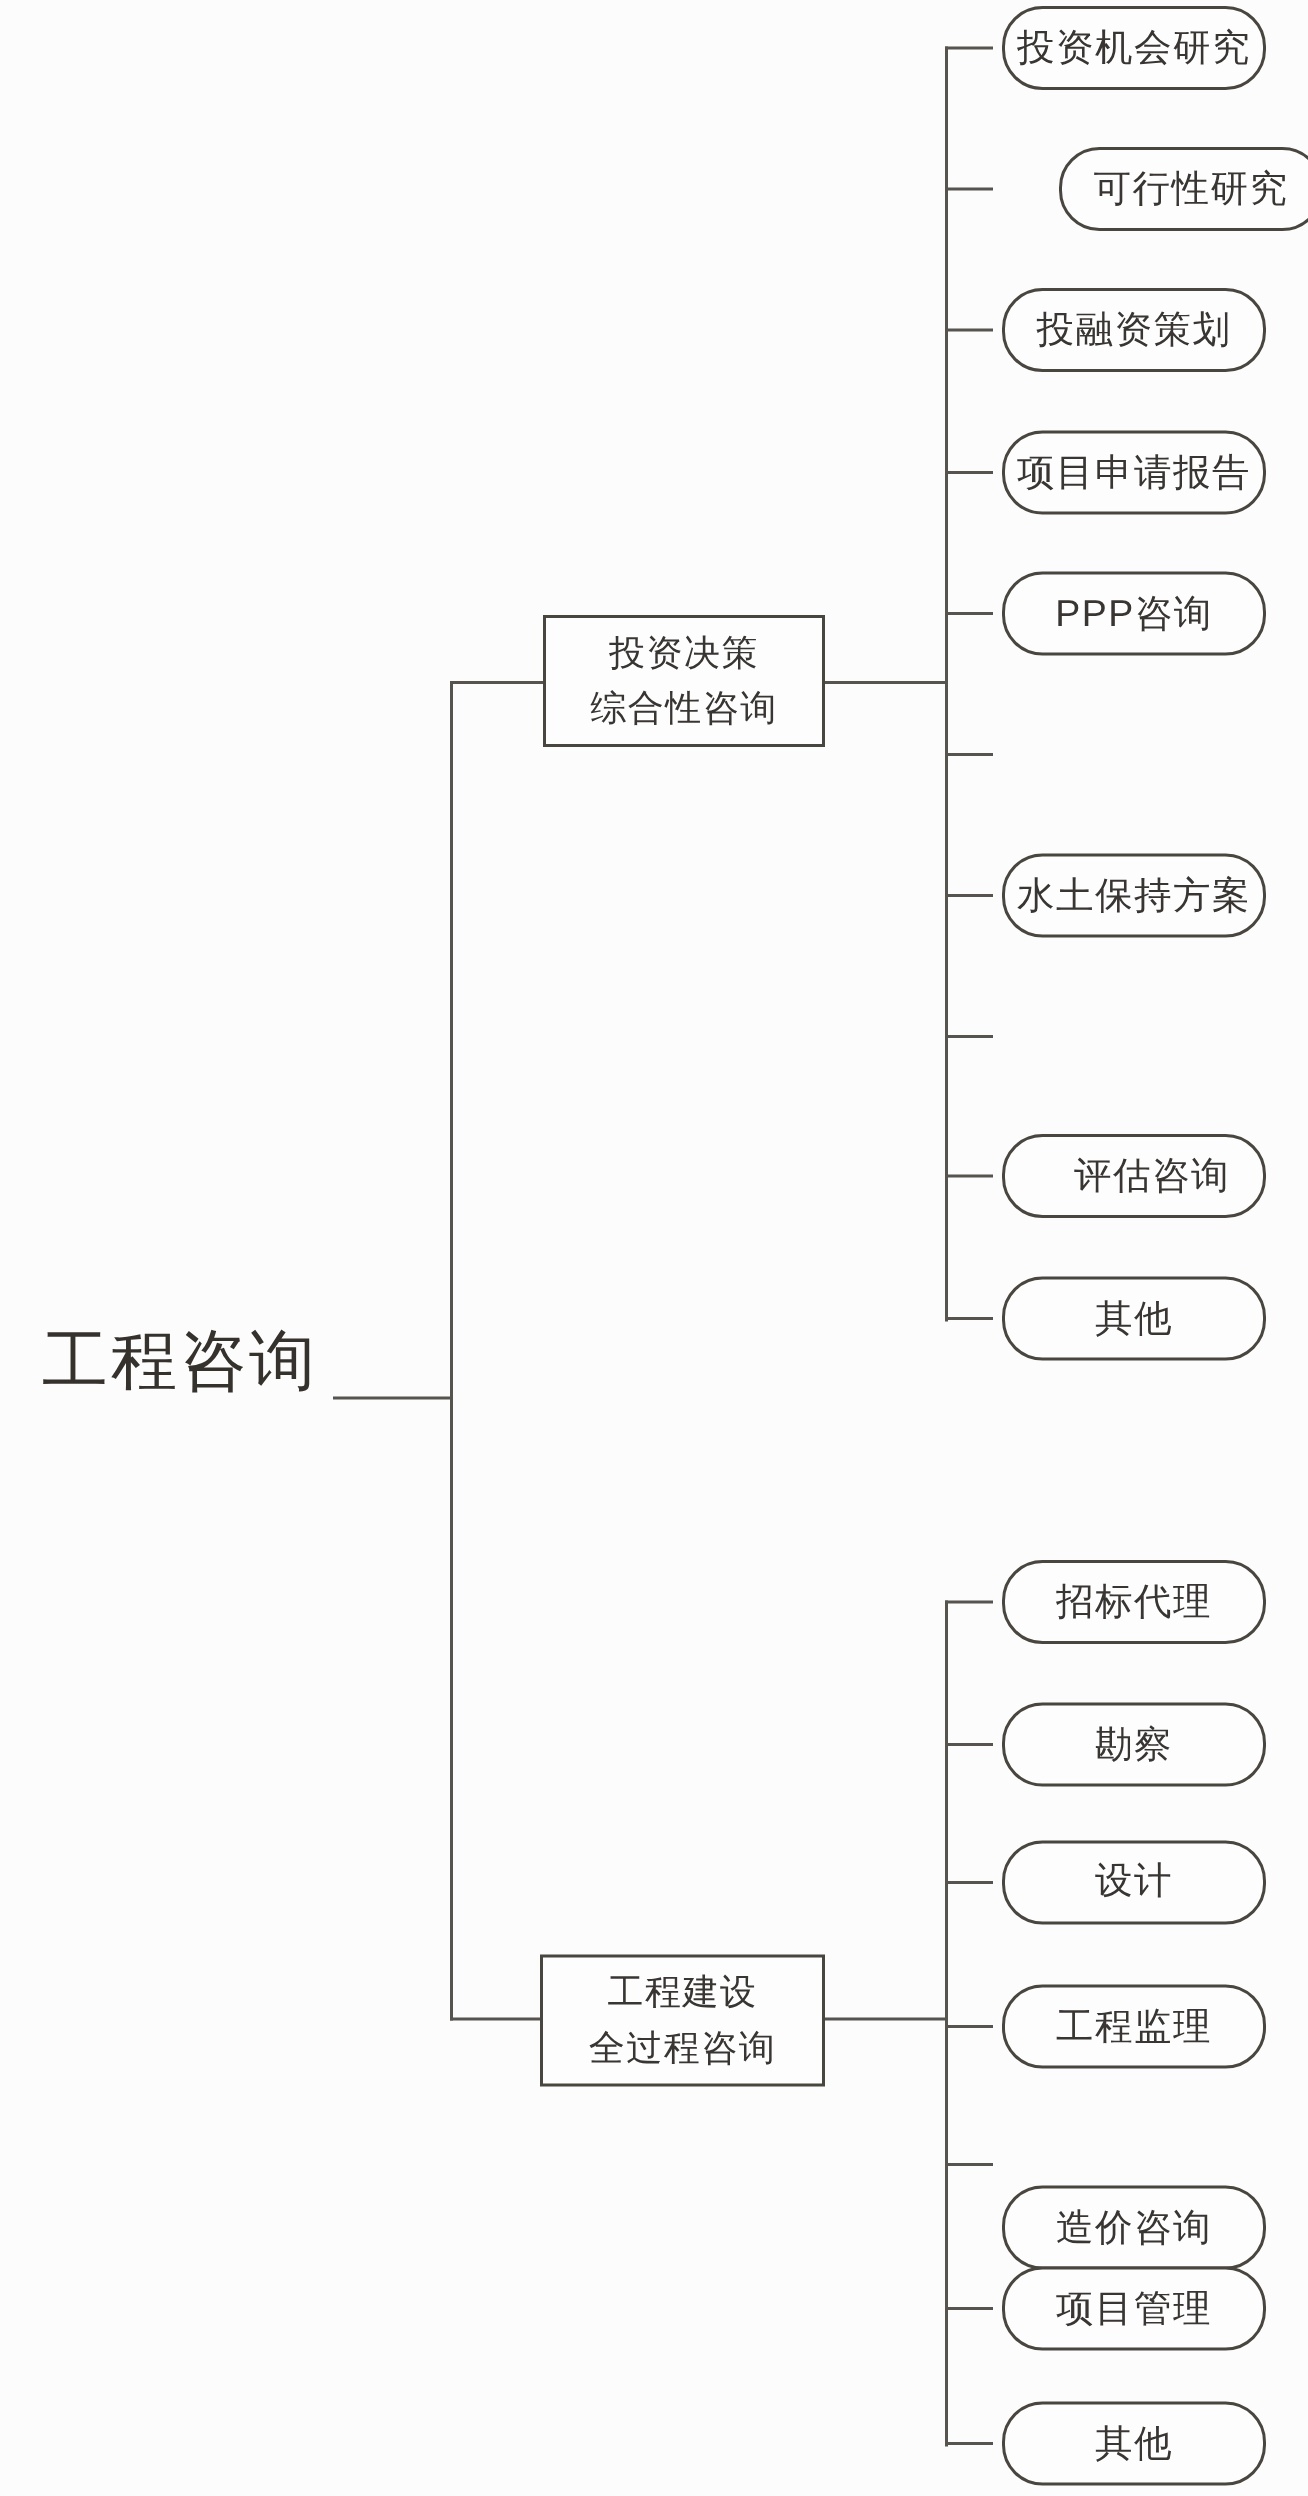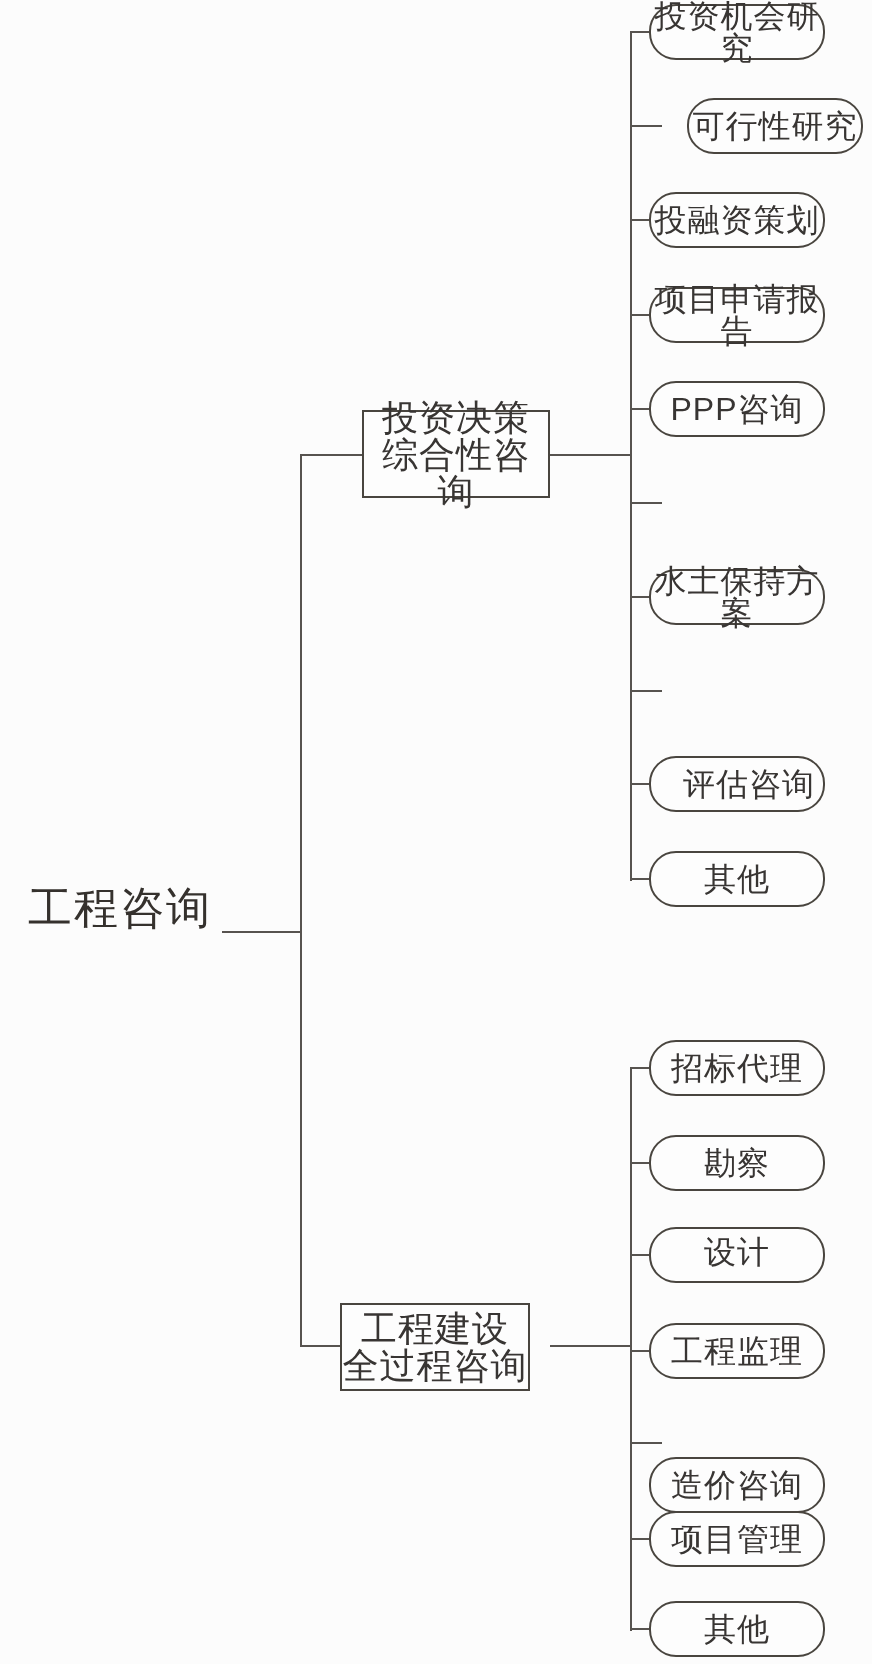--- a/index.html
+++ b/index.html
@@ -22,32 +22,32 @@
     box-sizing: border-box;
     border: 2px solid #49453f;
     background: #fdfdfd;
     display: flex;
     flex-direction: column;
     align-items: center;
     justify-content: center;
     text-align: center;
   }
   .leaf {
-    left: 649px;
+    left: 668px;
     width: 176px;
     height: 56px;
-    font-size: 32px;
+    font-size: 25px;
     letter-spacing: 1px;
     line-height: 1;
     border-radius: 27px;
   }
   .branch {
     width: 188px;
     height: 88px;
-    font-size: 36px;
+    font-size: 24px;
     line-height: 37px;
     letter-spacing: 1px;
   }
   .root-label {
     position: absolute;
     left: 18px;
     top: 884px;
     width: 204px;
     text-align: center;
     font-size: 44px;
@@ -90,21 +90,21 @@
   <div class="line" style="left:630px; top:1254px; width:32px; height:2px;"></div>
   <div class="line" style="left:630px; top:1350px; width:32px; height:2px;"></div>
   <div class="line" style="left:630px; top:1442px; width:32px; height:2px;"></div>
   <div class="line" style="left:630px; top:1538px; width:32px; height:2px;"></div>
   <div class="line" style="left:630px; top:1628px; width:32px; height:2px;"></div>
 
   <div class="box branch" style="left:362px; top:410px;">
     <div>投资决策</div>
     <div>综合性咨询</div>
   </div>
-  <div class="box branch" style="left:340px; top:1303px; width:190px;align-items:center;">
+  <div class="box branch" style="left:360px; top:1303px; width:190px;align-items:center;">
     <div>工程建设</div>
     <div>全过程咨询</div>
   </div>
 
   <div class="box leaf" style="top:4px;">投资机会研究</div>
   <div class="box leaf" style="top:98px;margin-left:38px;">可行性研究</div>
   <div class="box leaf" style="top:192px;">投融资策划</div>
   <div class="box leaf" style="top:287px;">项目申请报告</div>
   <div class="box leaf" style="top:381px;text-align:right;">PPP咨询</div>
   <div class="box leaf" style="top:569px;">水土保持方案</div>

